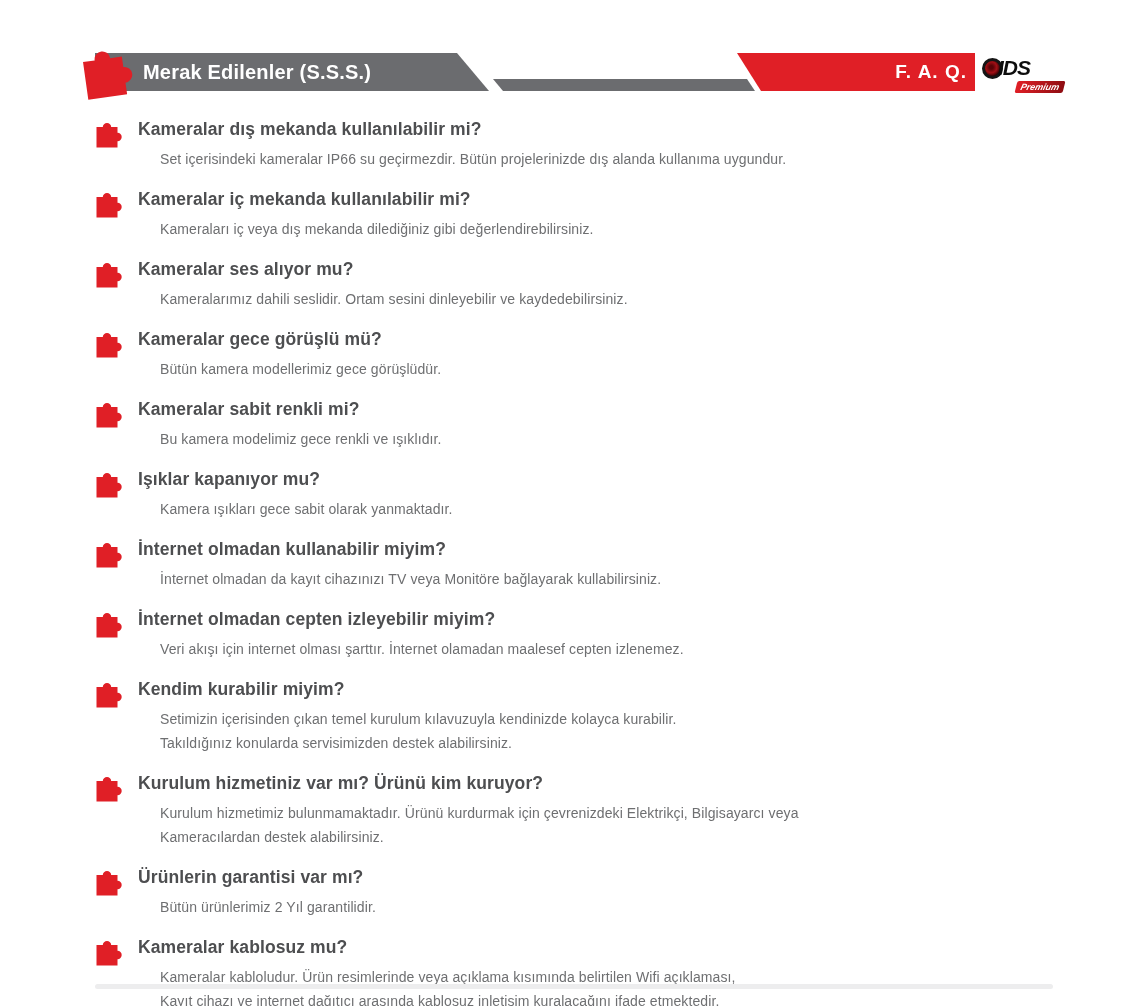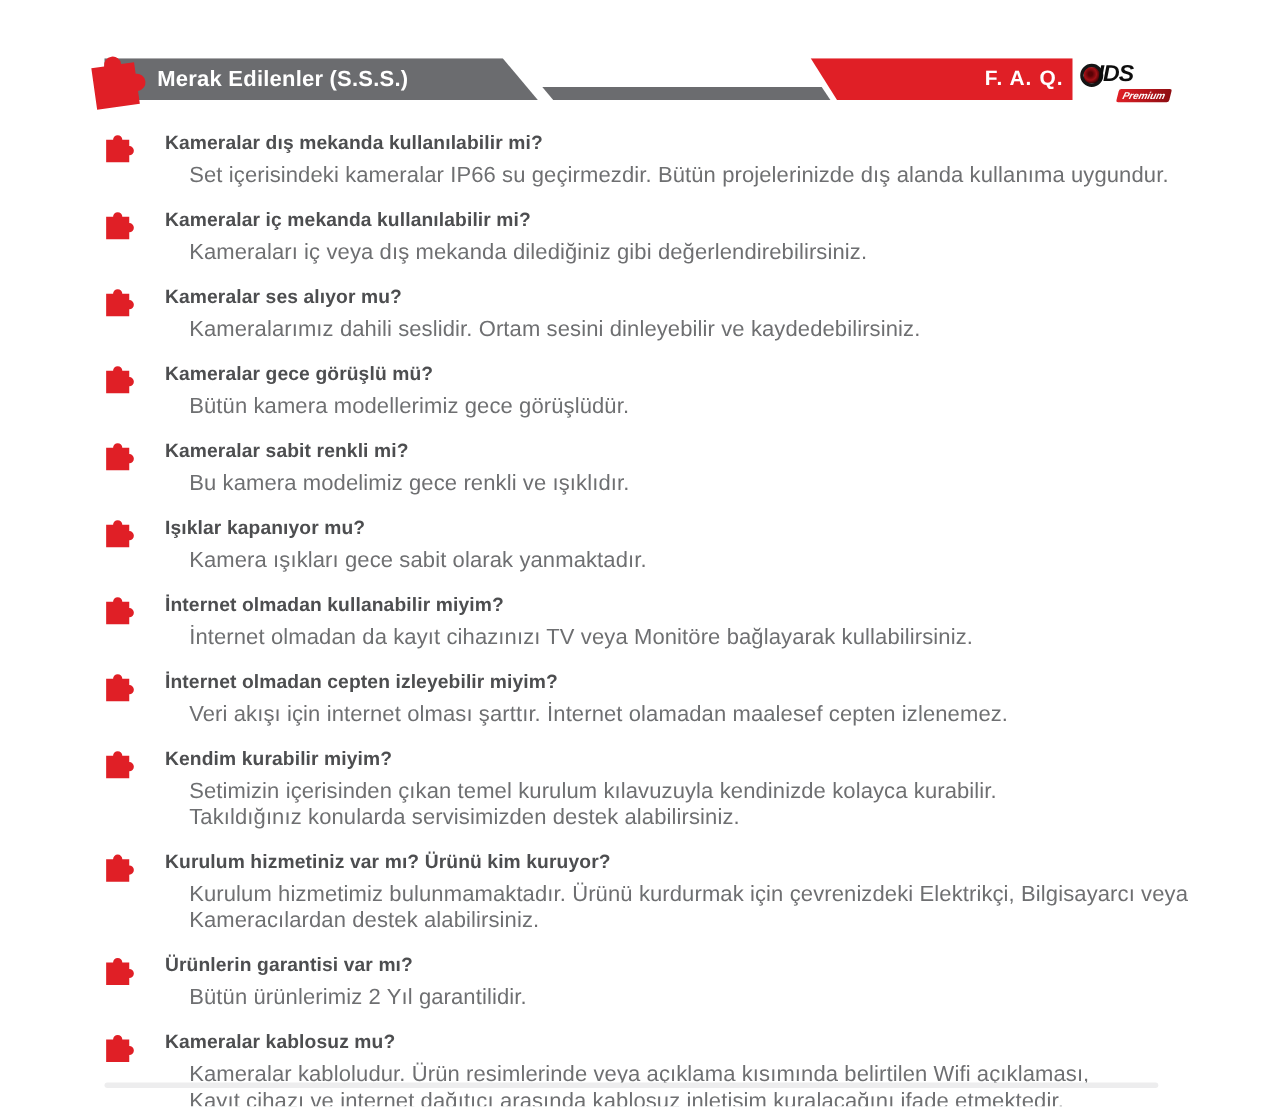--- a/index.html
+++ b/index.html
@@ -24,27 +24,27 @@
                background:radial-gradient(circle at 42% 42%, #5a0206 15%, #a31016 45%, #1b0000 78%); }
   .logo-ids { position:absolute; left:16px; top:0; font-size:21px; line-height:34px; font-weight:bold;
               font-style:italic; color:#0d0d0d; letter-spacing:-1px; }
   .logo-premium { position:absolute; right:0; top:30px; width:48px; height:12px; line-height:12px;
                   text-align:center; font-size:9px; font-style:italic; font-weight:bold; color:#fff;
                   background:linear-gradient(90deg,#e01f26 0%,#8e0d12 100%); transform:skewX(-14deg);
                   border-radius:2px; }
 
   
   .faq-list { position:absolute; left:92px; top:118px; width:990px; }
-  .faq-item { display:flex; gap:28px; margin-bottom:17px; }
+  .faq-item { display:flex; gap:16px; margin-bottom:17px; }
   .item-icon { flex:0 0 30px; width:30px; height:30px; margin-top:1px; }
   .item-icon svg { width:30px; height:30px; display:block; }
   .item-body { flex:1; }
   .question { font-size:17.5px; font-weight:bold; color:#4d4e50; line-height:23px; margin-bottom:6px;
               letter-spacing:.1px; }
-  .answer { font-size:20px; color:#6e6f71; line-height:24px; padding-left:22px; letter-spacing:.1px; }
+  .answer { font-size:14px; color:#6e6f71; line-height:24px; padding-left:22px; letter-spacing:.1px; }
 
   .bottom-divider { position:absolute; left:95px; top:984px; width:958px; height:5px;
                     background:#ededee; border-radius:3px; }
 </style>
 </head>
 <body>
 
 <div class="page">
 
   <header class="banner">

